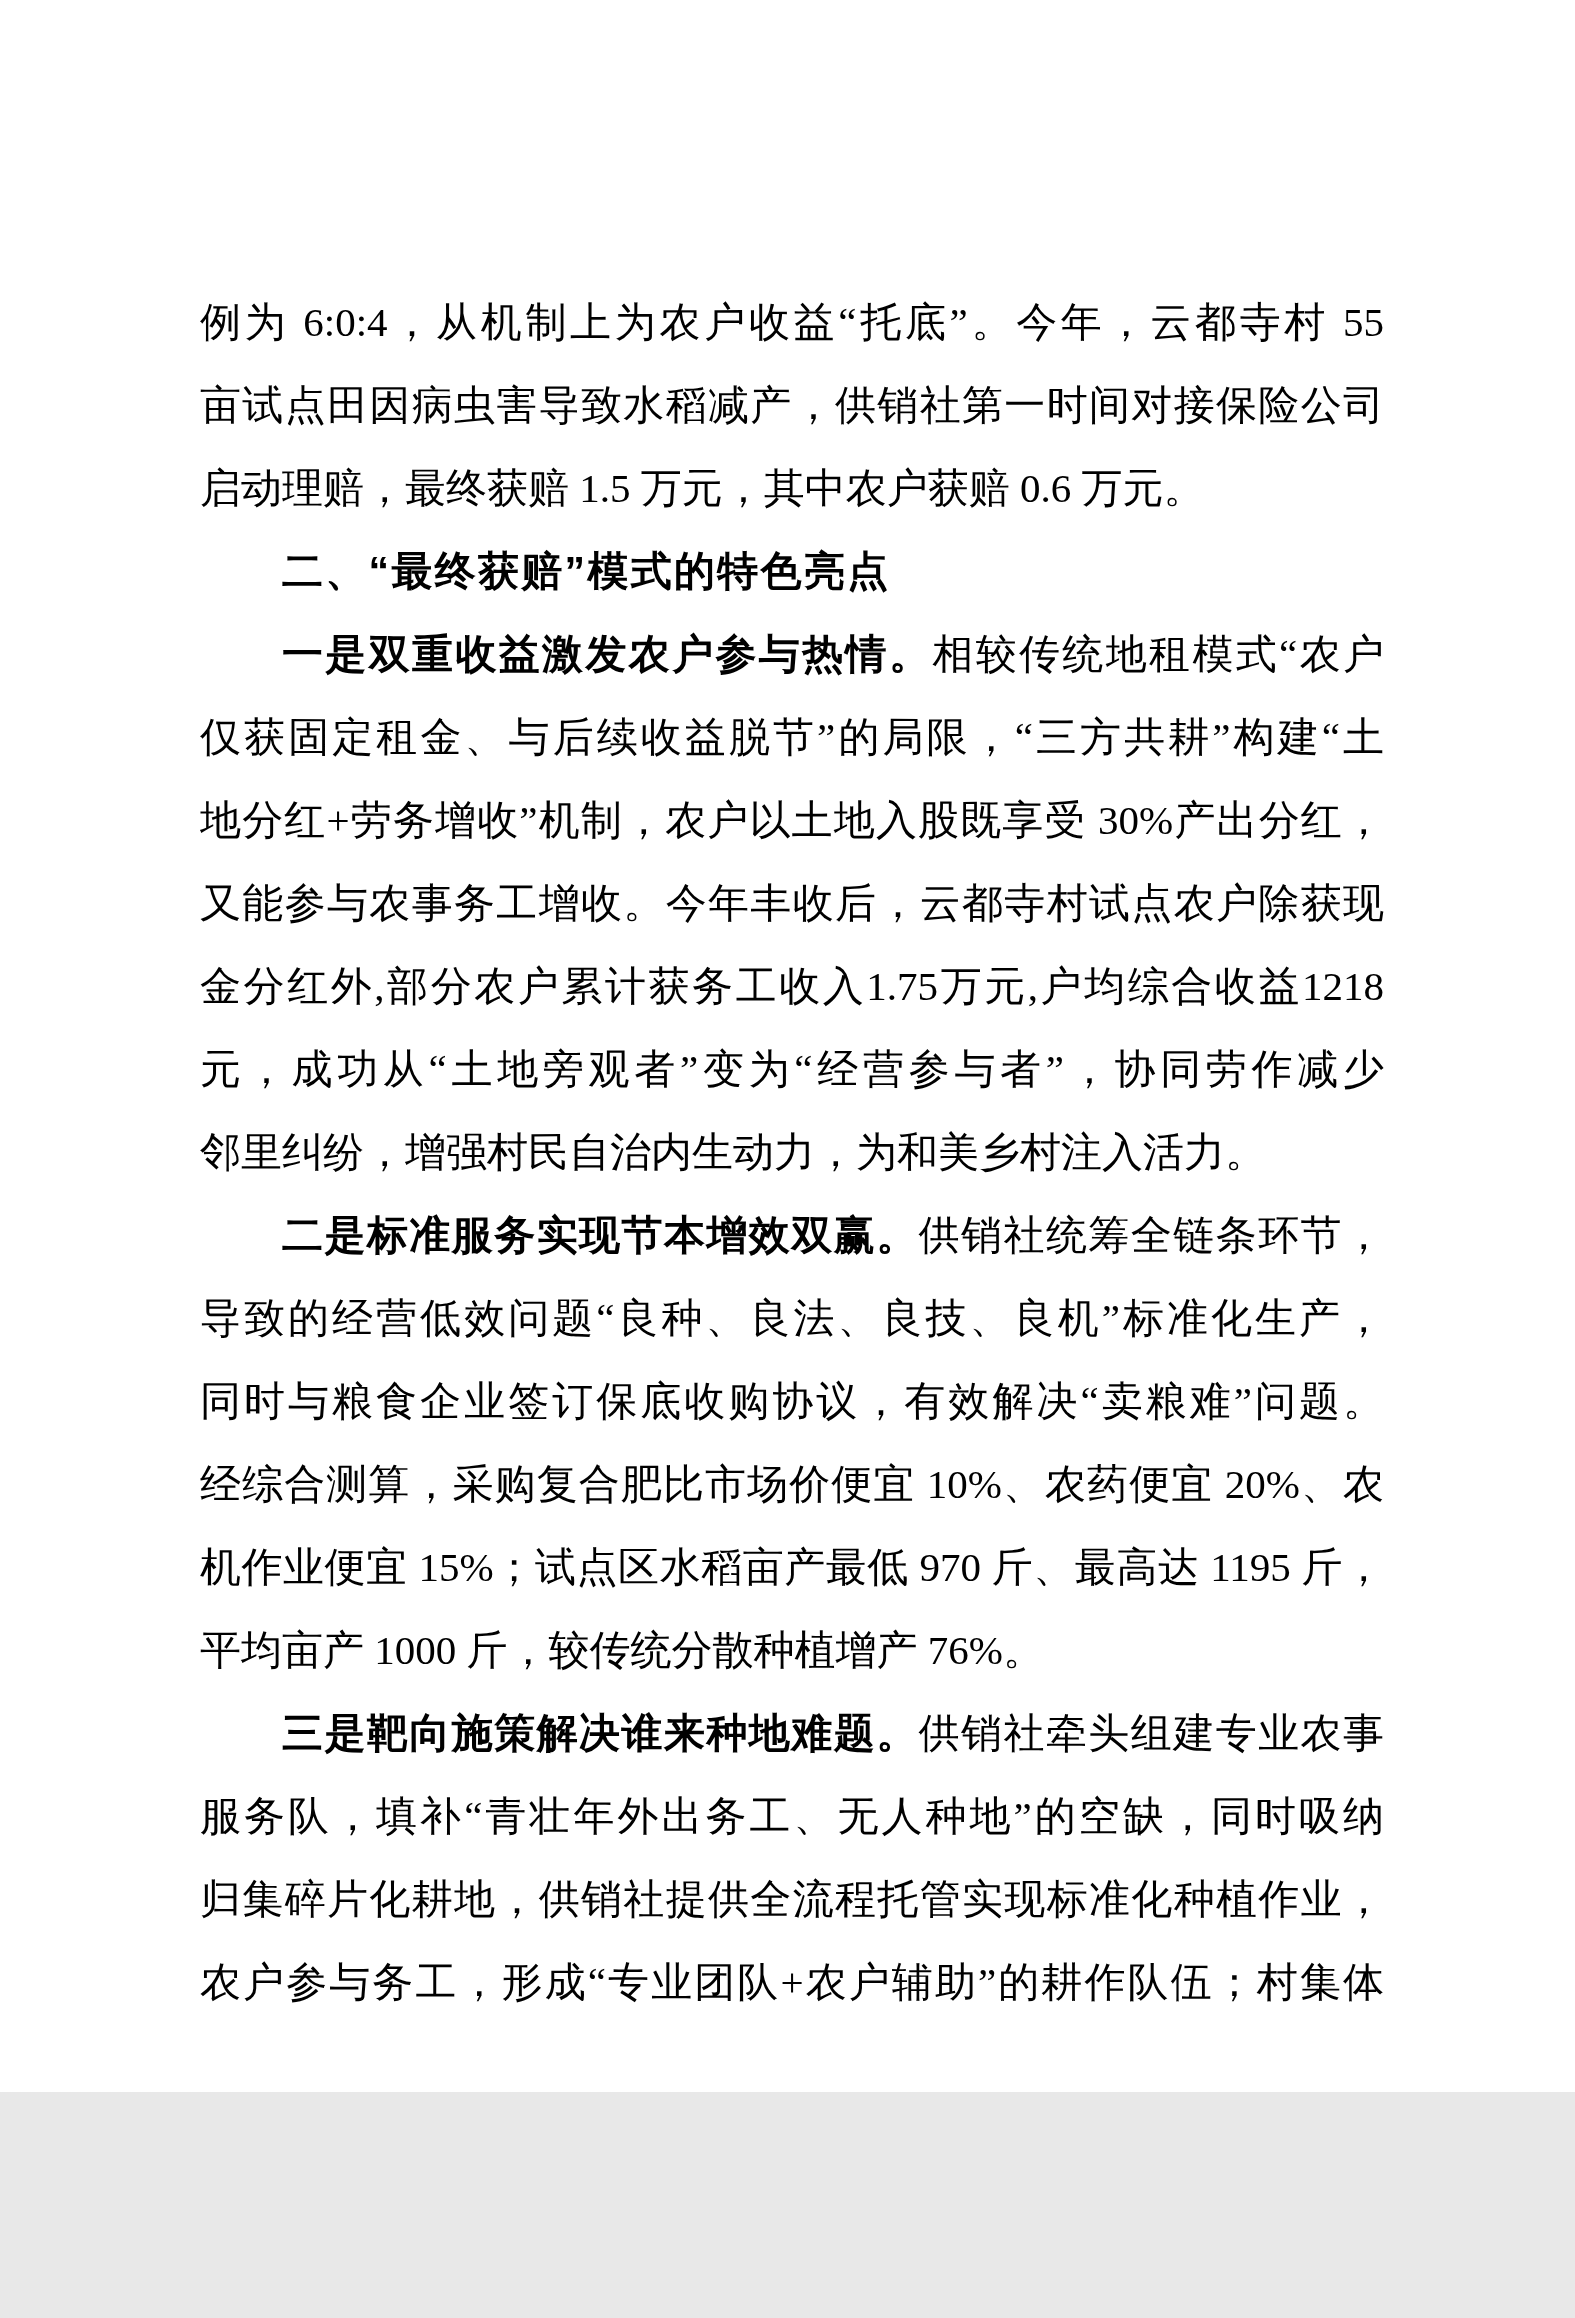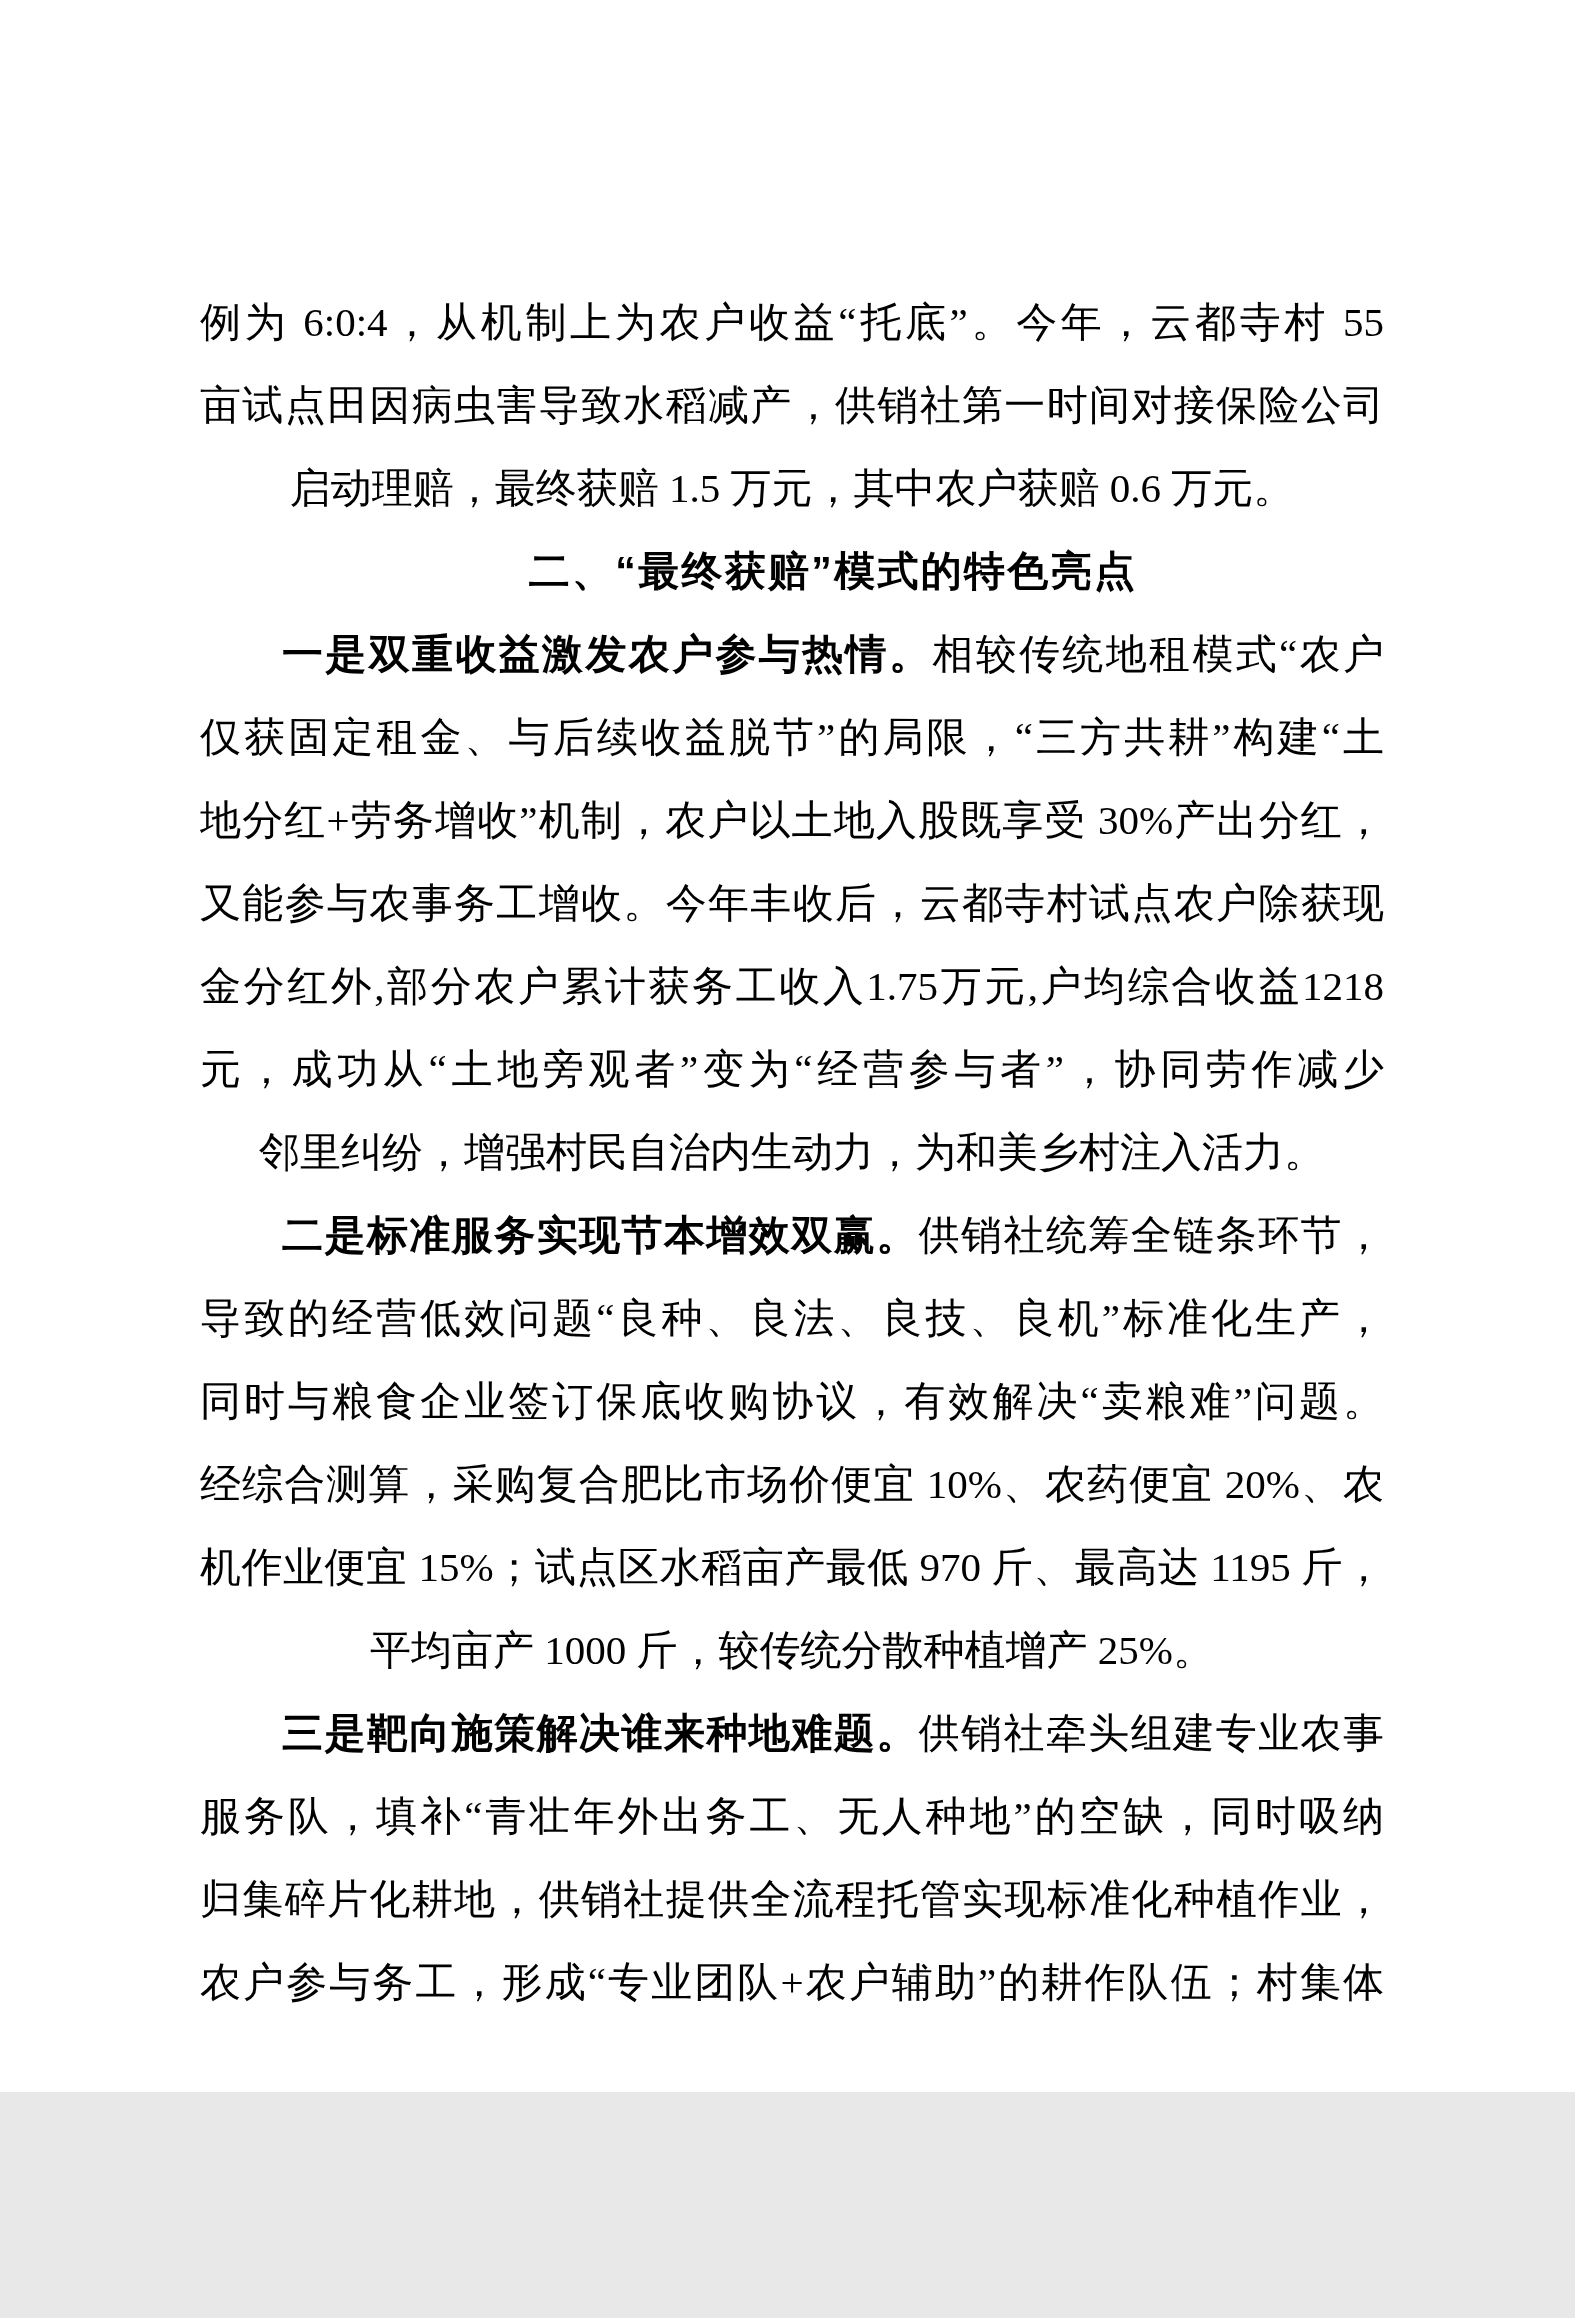--- a/index.html
+++ b/index.html
@@ -21,21 +21,21 @@
     left: 200px;
     top: 281px;
     width: 1184px;
   }
   .line {
     height: 83px;
     line-height: 83px;
     font-family: "Liberation Serif", "DejaVu Serif", serif;
     font-size: 41px;
     color: #000000;
-    text-align: center;
+    text-align: left;
     overflow: visible;
   }
   .line.just {
     text-align: justify;
     text-align-last: justify;
     text-justify: inter-character;
   }
   .line.ind {
     text-indent: 82px;
   }
@@ -75,21 +75,21 @@
       <div class="line just"><span>地分红+劳务增收”机制，农户以土地入股既享受 30%产出分红，</span></div>
       <div class="line just"><span>又能参与农事务工增收。今年丰收后，云都寺村试点农户除获现</span></div>
       <div class="line just"><span>金分红外,部分农户累计获务工收入1.75万元,户均综合收益1218</span></div>
       <div class="line just"><span>元，成功从“土地旁观者”变为“经营参与者”，协同劳作减少</span></div>
       <div class="line"><span>邻里纠纷，增强村民自治内生动力，为和美乡村注入活力。</span></div>
       <div class="line just ind"><b>二是标准服务实现节本增效双赢。</b><span>供销社统筹全链条环节，</span></div>
       <div class="line just"><span>导致的经营低效问题“良种、良法、良技、良机”标准化生产，</span></div>
       <div class="line just"><span>同时与粮食企业签订保底收购协议，有效解决“卖粮难”问题。</span></div>
       <div class="line just"><span>经综合测算，采购复合肥比市场价便宜 10%、农药便宜 20%、农</span></div>
       <div class="line just"><span>机作业便宜 15%；试点区水稻亩产最低 970 斤、最高达 1195 斤，</span></div>
-      <div class="line"><span>平均亩产 1000 斤，较传统分散种植增产 25%。</span></div>
+      <div class="line"><span>平均亩产 1000 斤，较传统分散种植增产 76%。</span></div>
       <div class="line just ind"><b>三是靶向施策解决谁来种地难题。</b><span>供销社牵头组建专业农事</span></div>
       <div class="line just"><span>服务队，填补“青壮年外出务工、无人种地”的空缺，同时吸纳</span></div>
       <div class="line just"><span>归集碎片化耕地，供销社提供全流程托管实现标准化种植作业，</span></div>
       <div class="line just"><span>农户参与务工，形成“专业团队+农户辅助”的耕作队伍；村集体</span></div>
     </div>
   <div class="footer">— 3 —</div>
 </div>
 
 
 </body></html>

